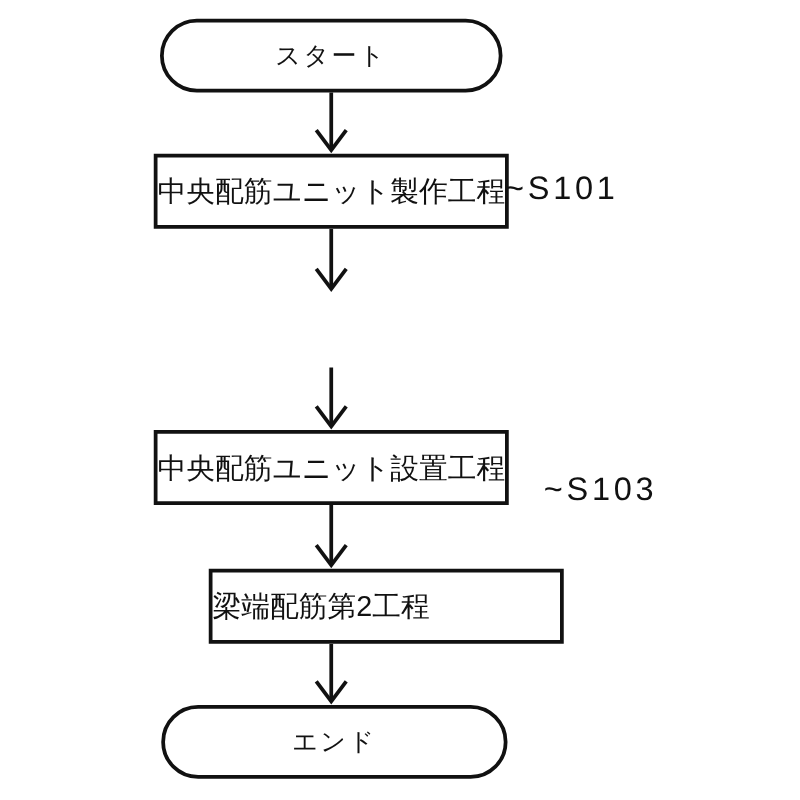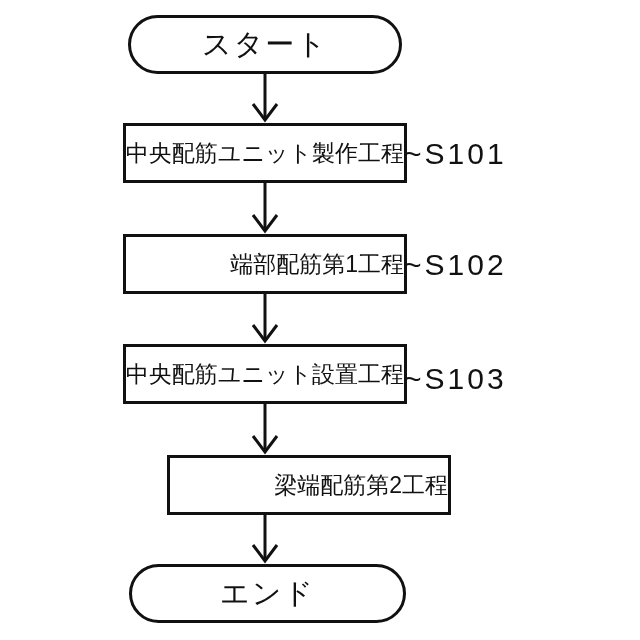--- a/index.html
+++ b/index.html
@@ -18,58 +18,58 @@
   }
   .terminal {
     position: absolute;
     box-sizing: border-box;
     border: 3px solid #111111;
     border-radius: 31px;
     background: #ffffff;
     display: flex;
     align-items: center;
     justify-content: center;
-    font-size: 29px;
+    font-size: 20px;
     letter-spacing: 2px;
     white-space: nowrap;
   }
   .process {
     position: absolute;
     box-sizing: border-box;
     border: 3px solid #111111;
     background: #ffffff;
     display: flex;
     align-items: center;
-    justify-content: flex-end;
+    justify-content: flex-start;
     font-size: 23px;
     letter-spacing: 0px;
     white-space: nowrap;
     left: 123px;
     width: 284px;
     height: 60px;
   }
   .step-ref {
     position: absolute;
     left: 404px;
     height: 36px;
     display: flex;
-    align-items: flex-end;
-    font-size: 30px;
+    align-items: flex-start;
+    font-size: 26px;
     letter-spacing: 3px;
     white-space: nowrap;
   }
   #start    { left: 128px; top: 15px;  width: 274px; height: 59px; }
   #end      { left: 129px; top: 564px; width: 277px; height: 59px; font-family: Liberation Serif, serif; }
   #box1 { top: 123px; }
   #box2 { top: 234px; }
   #box3 { top: 344px; }
   #box4 { top: 455px; margin-left: 44px; }
   #ref1 { top: 135px; }
   #ref2 { top: 246px; }
-  #ref3 { top: 360px; }
+  #ref3 { top: 376px; padding-left: 31px; }
   #ref4 { top: 467px; }
   .arrows {
     position: absolute;
     left: 0; top: 0;
     width: 640px; height: 640px;
     pointer-events: none;
   }
 </style>
 </head>
 <body>
@@ -110,26 +110,20 @@
     <span>スタート</span>
   </div>
 
   <div id="box1" class="process">
     <span>中央配筋ユニット製作工程</span>
   </div>
   <div id="ref1" class="step-ref">
     <span>~S101</span>
   </div>
 
-  <div id="box2" class="process">
-    <span>端部配筋第1工程</span>
-  </div>
-  <div id="ref2" class="step-ref">
-    <span>~S102</span>
-  </div>
 
   <div id="box3" class="process">
     <span>中央配筋ユニット設置工程</span>
   </div>
   <div id="ref3" class="step-ref">
     <span>~S103</span>
   </div>
 
   <div id="box4" class="process">
     <span>梁端配筋第2工程</span>

